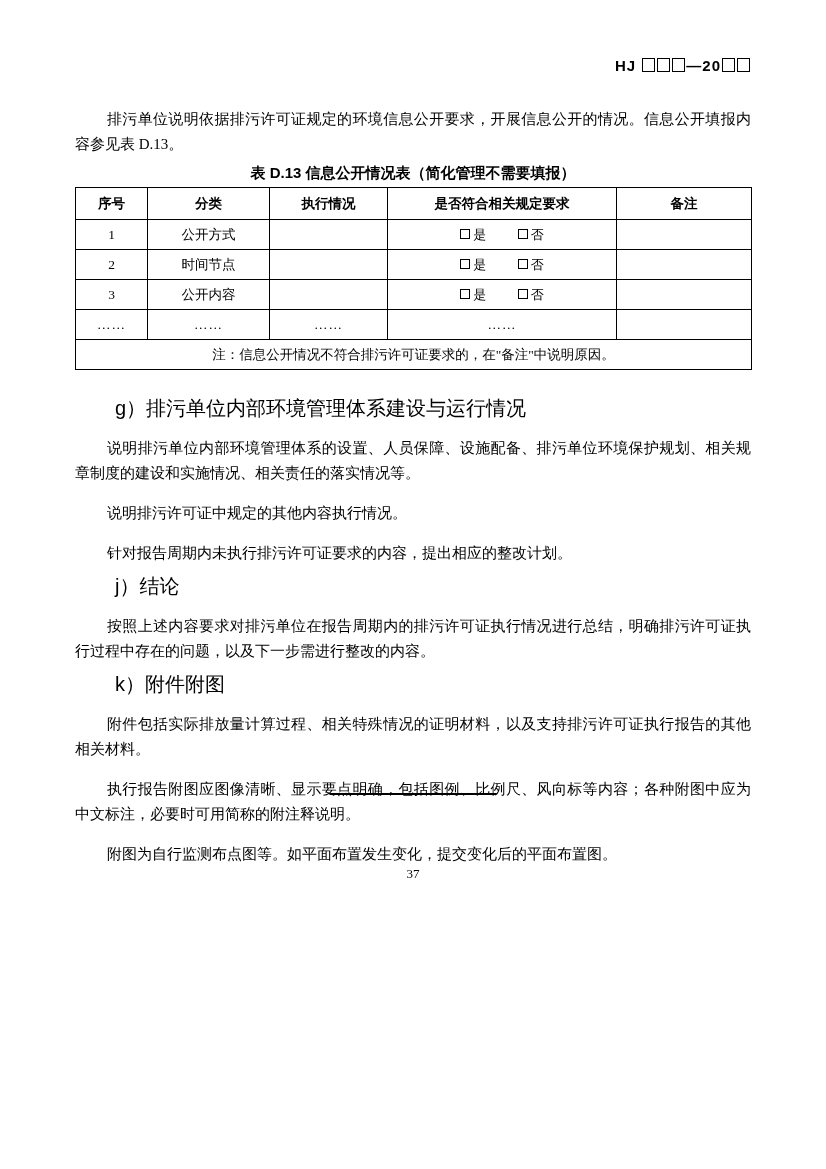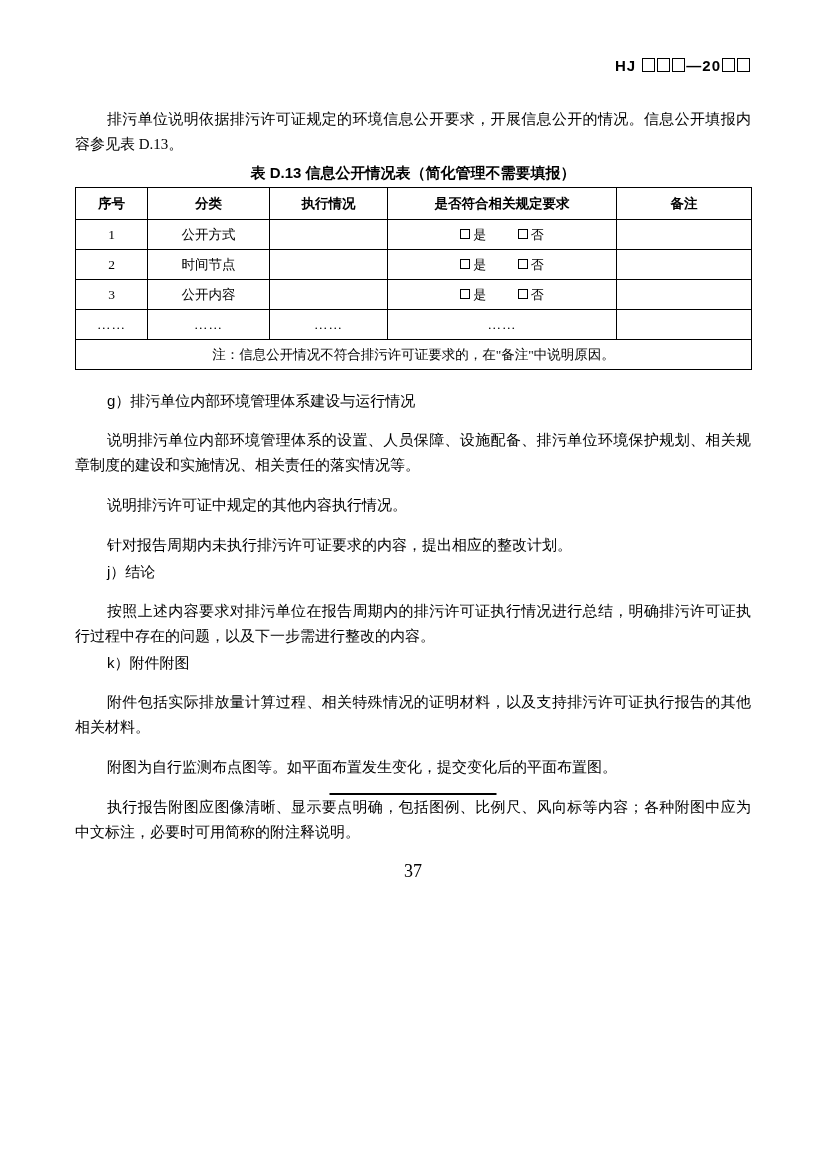--- a/index.html
+++ b/index.html
@@ -51,23 +51,23 @@
   }
   p {
     margin: 0 0 1px 0;
     font-size: 15px;
     line-height: 25px;
     text-align: justify;
   }
   p.indent { text-indent: 32px; margin-top: 15px; }
   .sub-head {
     font-family: "Liberation Sans", "DejaVu Sans", sans-serif;
-    font-size: 15px;
+    font-size: 20px;
     line-height: 25px;
-    margin: 0;
+    margin: 8px;
     text-indent: 32px;
     font-weight: normal;
   }
 
   
   .table-title {
     text-align: center;
     font-family: "Liberation Sans", "DejaVu Sans", sans-serif;
     font-size: 15px;
     font-weight: bold;
@@ -122,21 +122,21 @@
     border-top: 2px solid #000;
   }
 
   
   .page-number {
     position: absolute;
     bottom: 52px;
     left: 0;
     width: 826px;
     text-align: center;
-    font-size: 18px;
+    font-size: 13px;
     font-family: "Liberation Serif", "DejaVu Serif", serif;
   }
 </style>
 </head>
 <body>
 
 <div class="page">
 
   <div class="header">
     <span>HJ</span>
@@ -217,22 +217,22 @@
 
     <p class="indent">说明排污许可证中规定的其他内容执行情况。</p>
 
     <p class="indent">针对报告周期内未执行排污许可证要求的内容，提出相应的整改计划。</p>
 
     <p class="sub-head">j）结论</p>
     <p class="indent">按照上述内容要求对排污单位在报告周期内的排污许可证执行情况进行总结，明确排污许可证执行过程中存在的问题，以及下一步需进行整改的内容。</p>
 
     <p class="sub-head">k）附件附图</p>
     <p class="indent">附件包括实际排放量计算过程、相关特殊情况的证明材料，以及支持排污许可证执行报告的其他相关材料。</p>
+    <p class="indent">执行报告附图应图像清晰、显示要点明确，包括图例、比例尺、风向标等内容；各种附图中应为中文标注，必要时可用简称的附注释说明。</p>
     <p class="indent">附图为自行监测布点图等。如平面布置发生变化，提交变化后的平面布置图。</p>
-    <p class="indent">执行报告附图应图像清晰、显示要点明确，包括图例、比例尺、风向标等内容；各种附图中应为中文标注，必要时可用简称的附注释说明。</p>
 
   </div>
 
   <div class="end-rule"></div>
 
   <div class="page-number">37</div>
 
 </div>
 
 </body></html>

